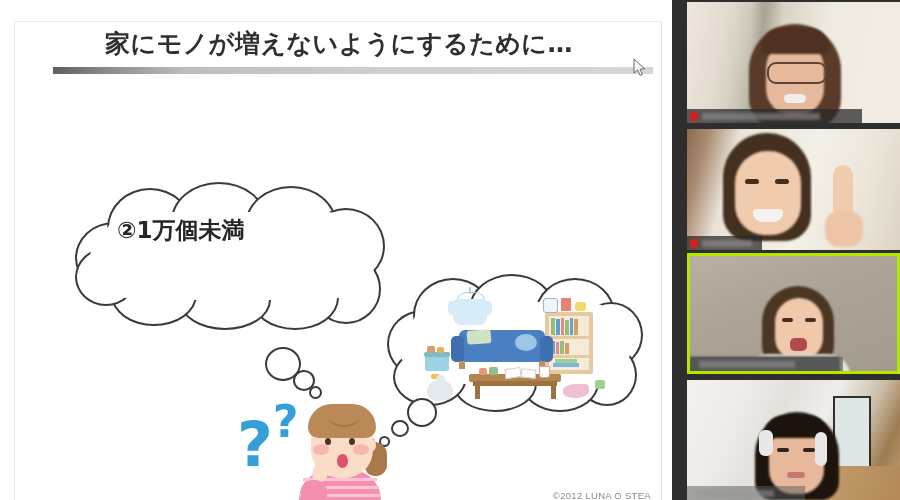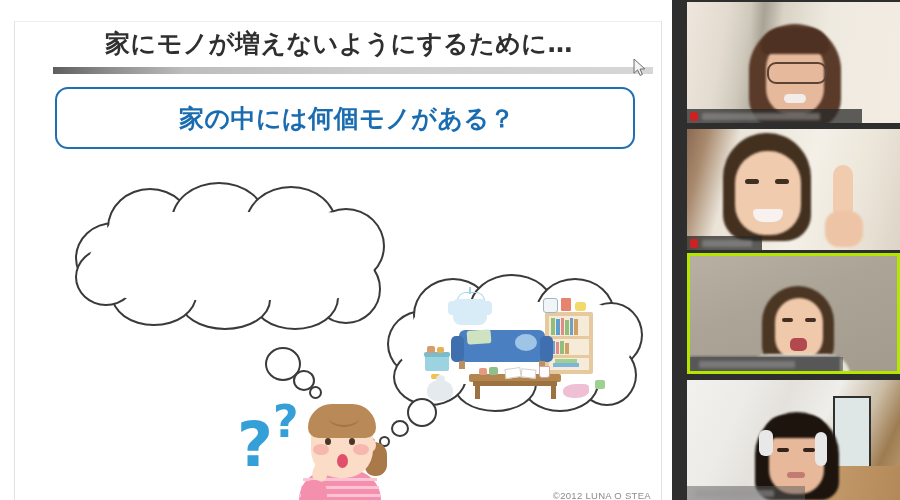--- a/index.html
+++ b/index.html
@@ -252,41 +252,39 @@
 <body>
 
 <div id="screen">
 
   <div id="slide-area">
     <div id="slide">
 
       <div id="slide-title">家にモノが増えないようにするために…</div>
       <div id="title-rule"></div>
 
-      <div id="question-box">
-        <div id="question-text">家の中には何個モノがある？</div>
-      </div>
 
       <div id="options-bubble">
 
         <div class="cloud-lobe" style="left:0px;  top:40px;  width:78px;  height:72px;"></div>
         <div class="cloud-lobe" style="left:32px; top:6px;   width:86px;  height:80px;"></div>
         <div class="cloud-lobe" style="left:96px; top:0px;   width:96px;  height:78px;"></div>
         <div class="cloud-lobe" style="left:170px;top:4px;   width:92px;  height:78px;"></div>
         <div class="cloud-lobe" style="left:232px;top:26px;  width:78px;  height:76px;"></div>
         <div class="cloud-lobe" style="left:236px;top:72px;  width:70px;  height:70px;"></div>
         <div class="cloud-lobe" style="left:176px;top:84px;  width:88px;  height:64px;"></div>
         <div class="cloud-lobe" style="left:104px;top:88px;  width:92px;  height:60px;"></div>
         <div class="cloud-lobe" style="left:36px; top:82px;  width:86px;  height:62px;"></div>
         <div class="cloud-lobe" style="left:0px;  top:66px;  width:62px;  height:58px;"></div>
 
         <div class="cloud-fill" style="left:26px; top:30px; width:262px; height:88px; border-radius:36px; z-index:10;"></div>
         <div class="cloud-fill" style="left:14px; top:54px; width:286px; height:52px; border-radius:26px; z-index:10;"></div>
 
         <div id="options-list">
+          <span class="opt-line">②1万個未満</span>
         </div>
       </div>
 
       <div class="tail" style="left:250px; top:325px; width:36px; height:34px;"></div>
       <div class="tail" style="left:278px; top:348px; width:22px; height:21px;"></div>
       <div class="tail" style="left:294px; top:364px; width:13px; height:13px;"></div>
 
       <div id="room-bubble">
         <div class="cloud-lobe" style="left:0px;  top:36px;  width:72px;  height:68px;"></div>
         <div class="cloud-lobe" style="left:26px; top:4px;   width:80px;  height:74px;"></div>

